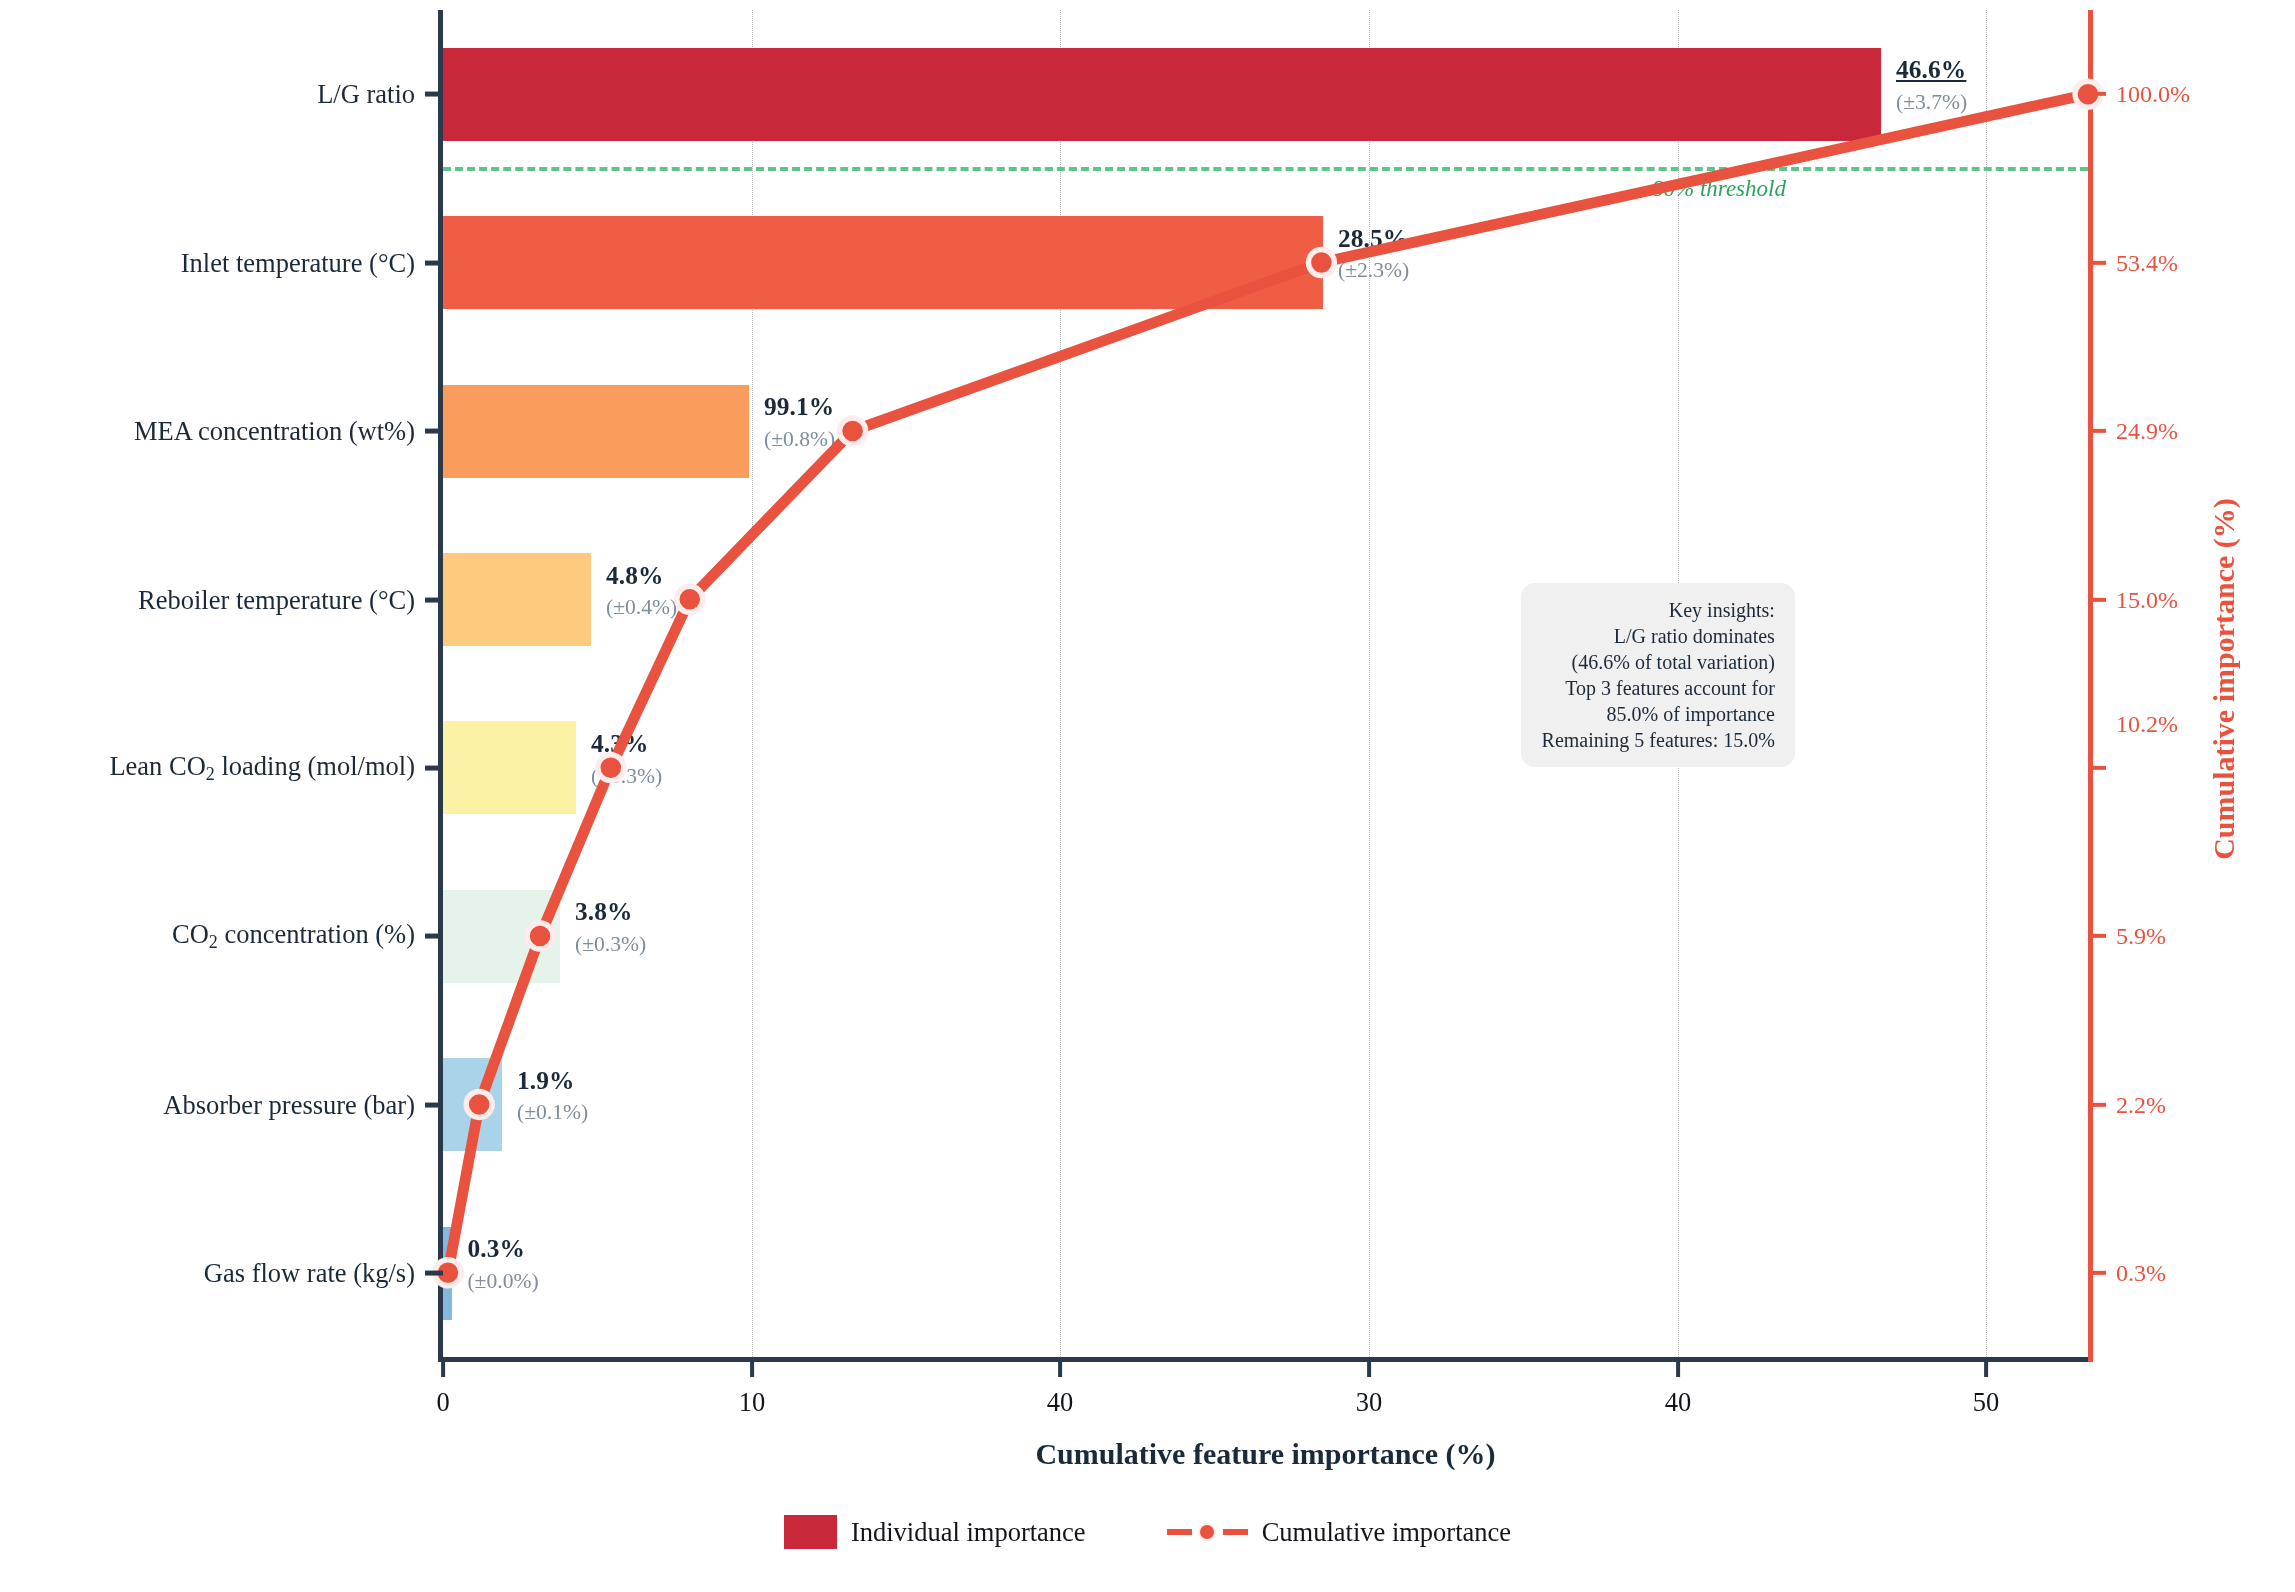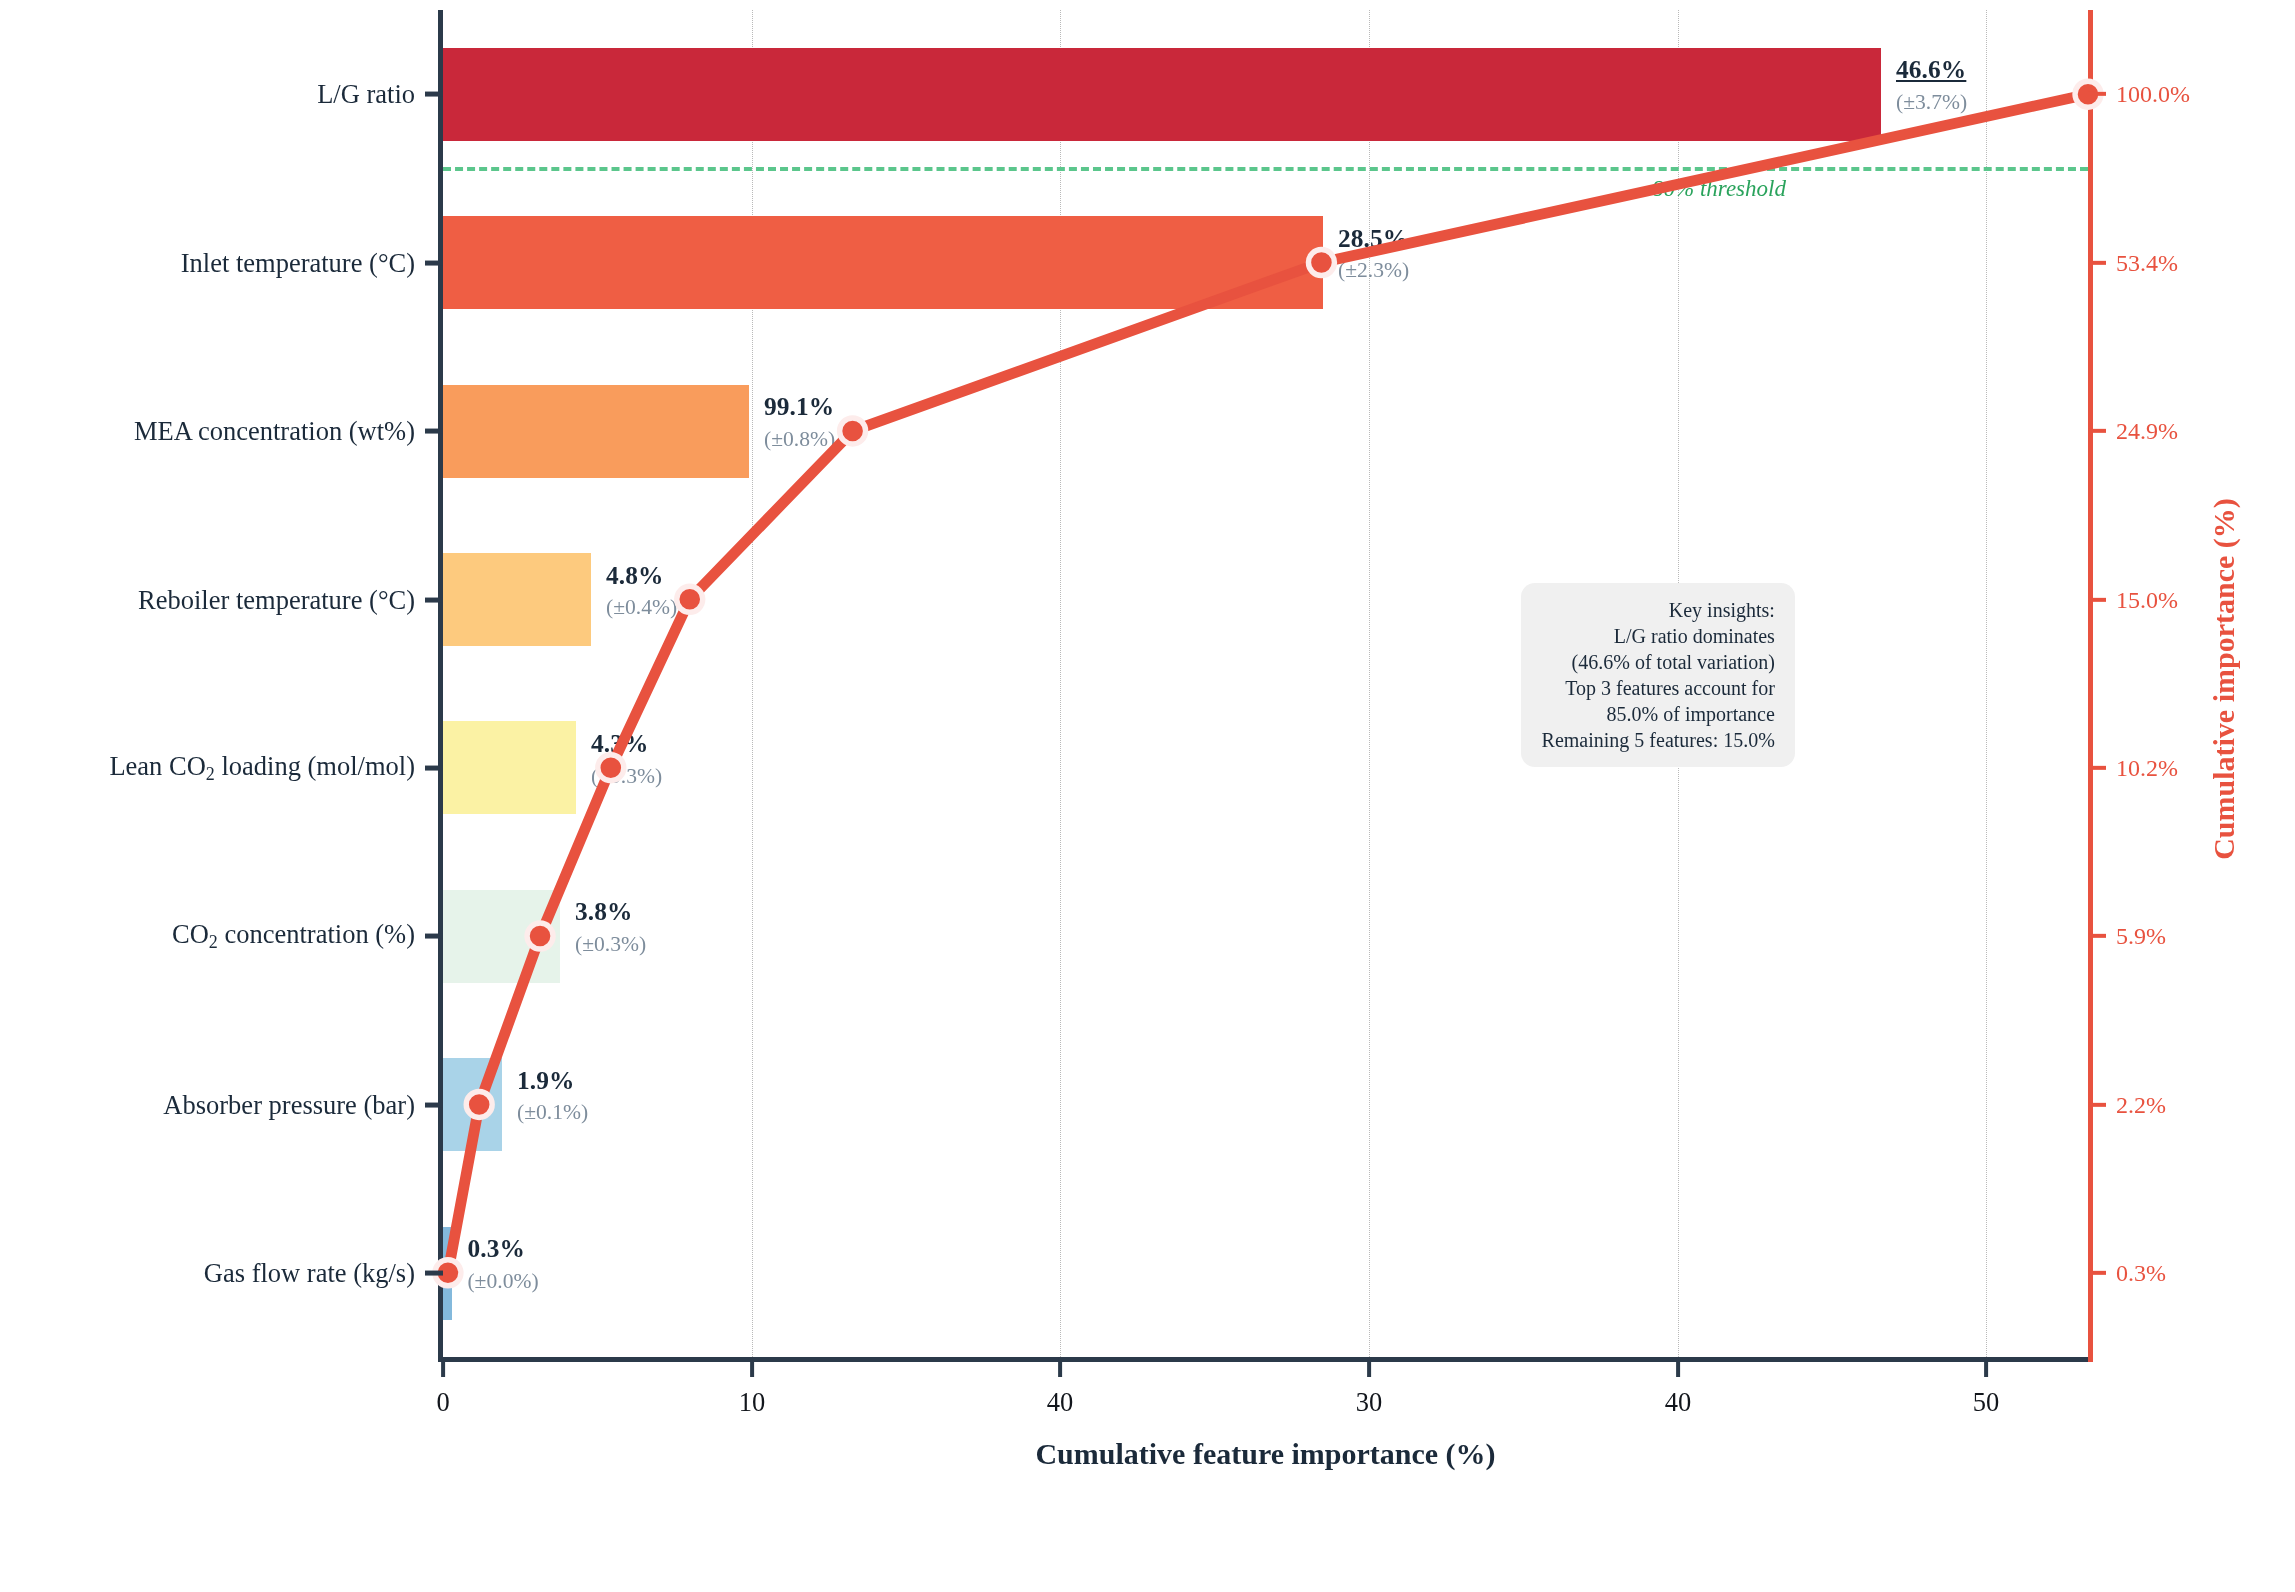--- a/index.html
+++ b/index.html
@@ -147,21 +147,21 @@
     <div id="rticks-layer">
         <div class="rtickmark" style="top: 84px;"></div>
         <div class="rticklab" style="top: 84px;">100.0%</div>
         <div class="rtickmark" style="top: 253px;"></div>
         <div class="rticklab" style="top: 253px;">53.4%</div>
         <div class="rtickmark" style="top: 421px;"></div>
         <div class="rticklab" style="top: 421px;">24.9%</div>
         <div class="rtickmark" style="top: 590px;"></div>
         <div class="rticklab" style="top: 590px;">15.0%</div>
         <div class="rtickmark" style="top: 758px;"></div>
-        <div class="rticklab" style="top: 758px;">10.2%</div>
+        <div class="rticklab" style="top: 714px;">10.2%</div>
         <div class="rtickmark" style="top: 926px;"></div>
         <div class="rticklab" style="top: 926px;">5.9%</div>
         <div class="rtickmark" style="top: 1095px;"></div>
         <div class="rticklab" style="top: 1095px;">2.2%</div>
         <div class="rtickmark" style="top: 1263px;"></div>
         <div class="rticklab" style="top: 1263px;">0.3%</div>
       </div>
 
     <div id="insights" style="left: 1078px; top: 573px;">
         <div>Key insights:</div>
@@ -169,15 +169,29 @@
         <div>(46.6% of total variation)</div>
         <div>Top 3 features account for</div>
         <div>85.0% of importance</div>
         <div>Remaining 5 features: 15.0%</div>
       </div>
   </div>
 
   <div id="xaxis-title">Cumulative feature importance (%)</div>
   <div id="raxis-title">Cumulative importance (%)</div>
 
+  <div id="legend">
+    <div class="leg-item">
+      <span class="leg-swatch" style="background: rgb(201, 40, 58);"></span>
+      <span class="leg-text">Individual importance</span>
+    </div>
+    <div class="leg-item">
+      <span class="leg-line">
+        <span class="seg" style="left:0;width:25px;"></span>
+        <span class="seg" style="left:56px;width:25px;"></span>
+        <span class="dot"></span>
+      </span>
+      <span class="leg-text">Cumulative importance</span>
+    </div>
+  </div>
 
 </div>
 
 
 </body></html>

